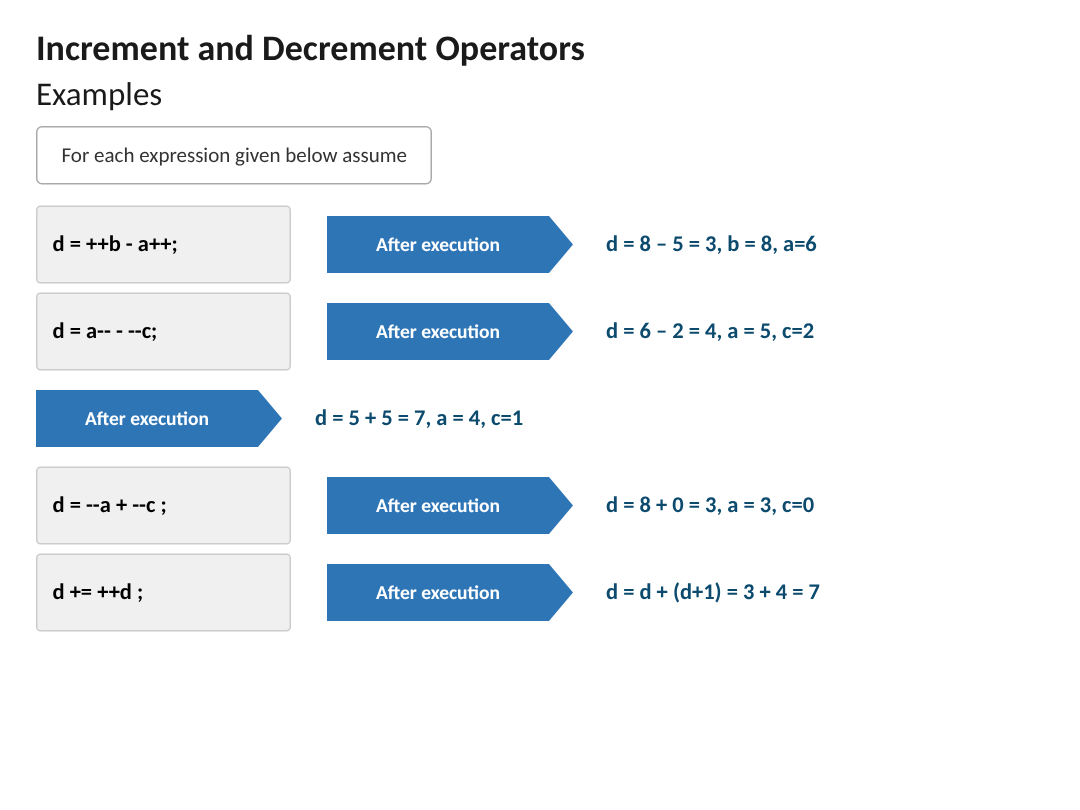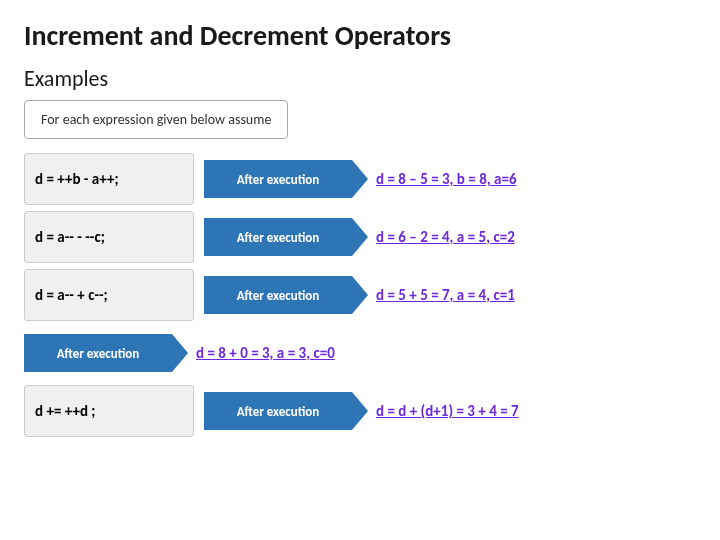--- a/index.html
+++ b/index.html
@@ -7,24 +7,24 @@
     body {
       background: #ffffff;
       font-family: 'Calibri', 'Segoe UI', Arial, sans-serif;
       width: 720px;
       height: 540px;
       overflow: hidden;
       padding: 18px 24px 12px 24px;
     }
 
     h1 {
-      font-size: 28px;
+      font-size: 24px;
       font-weight: bold;
       color: #1a1a1a;
-      margin-bottom: 12px;
+      margin-bottom: 2px;
     }
 
     h2 {
       font-size: 22px;
       font-weight: normal;
       color: #1a1a1a;
       margin-bottom: 8px;
     }
 
     .info-box {
@@ -41,21 +41,21 @@
 
     .rows-container {
       display: flex;
       flex-direction: column;
       gap: 6px;
     }
 
     .row {
       display: flex;
       align-items: center;
-      gap: 10px;
+      gap: 24px;
       height: 52px;
     }
 
     .code-cell {
       background: #f0f0f0;
       border: 1px solid #ccc;
       border-radius: 3px;
       width: 170px;
       height: 100%;
       display: flex;
@@ -97,23 +97,22 @@
     }
 
     .result-cell {
       flex: 1;
       height: 100%;
       display: flex;
       align-items: center;
       padding-left: 14px;
       font-size: 15px;
       font-weight: bold;
-      color: #6d28d9;
+      color: #0c4a6e;
       font-family: 'Calibri', Arial, sans-serif;
-      text-decoration: underline;
     }
   </style>
 </head>
 <body>
 
 
 
 <h1>Increment and Decrement Operators</h1>
 <h2>Examples</h2>
 
@@ -126,25 +125,25 @@
       <div class="code-cell">d = ++b - a++;</div>
       <div class="arrow-btn">After execution</div>
       <div class="result-cell">d = 8 – 5 = 3,   b = 8,  a=6</div>
     </div>
     <div class="row">
       <div class="code-cell">d = a-- - --c;</div>
       <div class="arrow-btn">After execution</div>
       <div class="result-cell">d = 6 – 2 = 4,   a = 5,  c=2</div>
     </div>
     <div class="row">
-      <div class="code-cell">d = a-- +  c--;</div>
       <div class="arrow-btn">After execution</div>
       <div class="result-cell">d = 5 + 5 = 7,   a = 4,  c=1</div>
     </div>
     <div class="row">
+      <div class="code-cell">d = --a  + --c ;</div>
       <div class="arrow-btn">After execution</div>
       <div class="result-cell">d = 8 + 0 = 3,   a = 3,  c=0</div>
     </div>
     <div class="row">
       <div class="code-cell">d += ++d ;</div>
       <div class="arrow-btn">After execution</div>
       <div class="result-cell">d = d + (d+1) = 3 + 4 = 7</div>
     </div>
   </div>
 

